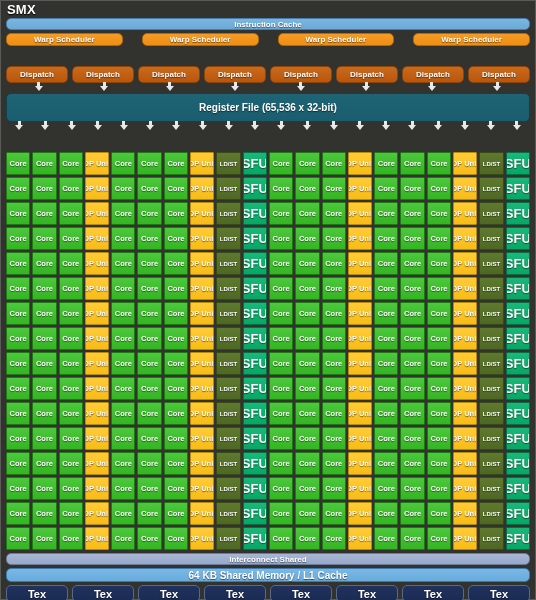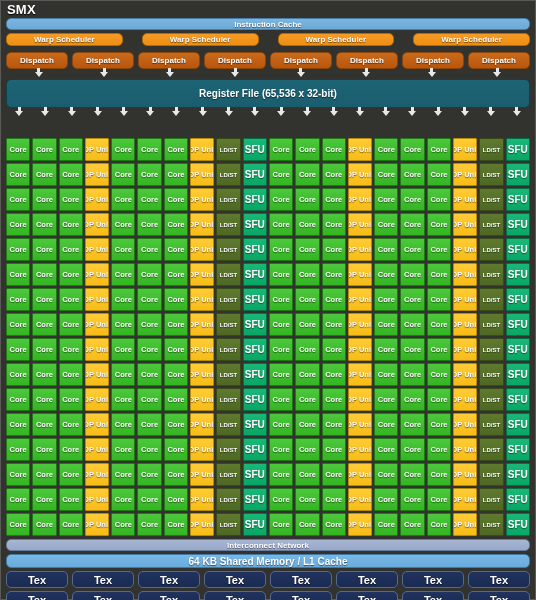--- a/index.html
+++ b/index.html
@@ -41,21 +41,21 @@
     border-radius:5px;
   }
   .icache{
     height:12px;
     font-size:8px;
     background:linear-gradient(#7cb6e0,#6aa9d8);
     border:1px solid #4a7da8;
     margin-bottom:3px;
   }
   
-  .sched-row{display:flex;gap:19px;margin-bottom:6px;}
+  .sched-row{display:flex;gap:19px;margin-bottom:20px;}
   .warp-sched{
     flex:1 1 0;
     height:13px;
     font-size:8px;
     background:linear-gradient(#f59b26,#ef8e12);
     border:1px solid #b06a0c;
     color:#ffffff;
   }
   .disp-row{display:flex;gap:4px;margin-bottom:0px;}
   .disp-group{flex:1 1 0;display:flex;gap:4px;}
@@ -120,21 +120,21 @@
     font-size:7.5px;
   }
   .cell-ldst{
     background:linear-gradient(#5f7a2e,#4e6824);
     border:1px solid #374a17;
     font-size:6px;
   }
   .cell-sfu{
     background:linear-gradient(#19b878,#08a765);
     border:1px solid #066f44;
-    font-size:10px;
+    font-size:13px;
   }
   
   .interconnect{
     height:12px;
     font-size:8px;
     background:linear-gradient(#a7b6d4,#97a8ca);
     border:1px solid #6c7b99;
     margin-top:3px;margin-bottom:3px;
     color:#ffffff;
   }
@@ -605,21 +605,21 @@
         <div class="cell cell-core">Core</div>
         <div class="cell cell-dp">DP Unit</div>
         <div class="cell cell-core">Core</div>
         <div class="cell cell-core">Core</div>
         <div class="cell cell-core">Core</div>
         <div class="cell cell-dp">DP Unit</div>
         <div class="cell cell-ldst">LD/ST</div>
         <div class="cell cell-sfu">SFU</div>
       </div>
 
-    <div class="bar interconnect">Interconnect Network</div>
+    <div class="bar interconnect">Interconnect Shared</div>
 
     <div class="bar cachebar">64 KB Shared Memory / L1 Cache</div>
 
     <div class="tex-grid" id="tex-grid">
         <div class="bar tex">Tex</div>
         <div class="bar tex">Tex</div>
         <div class="bar tex">Tex</div>
         <div class="bar tex">Tex</div>
         <div class="bar tex">Tex</div>
         <div class="bar tex">Tex</div>

